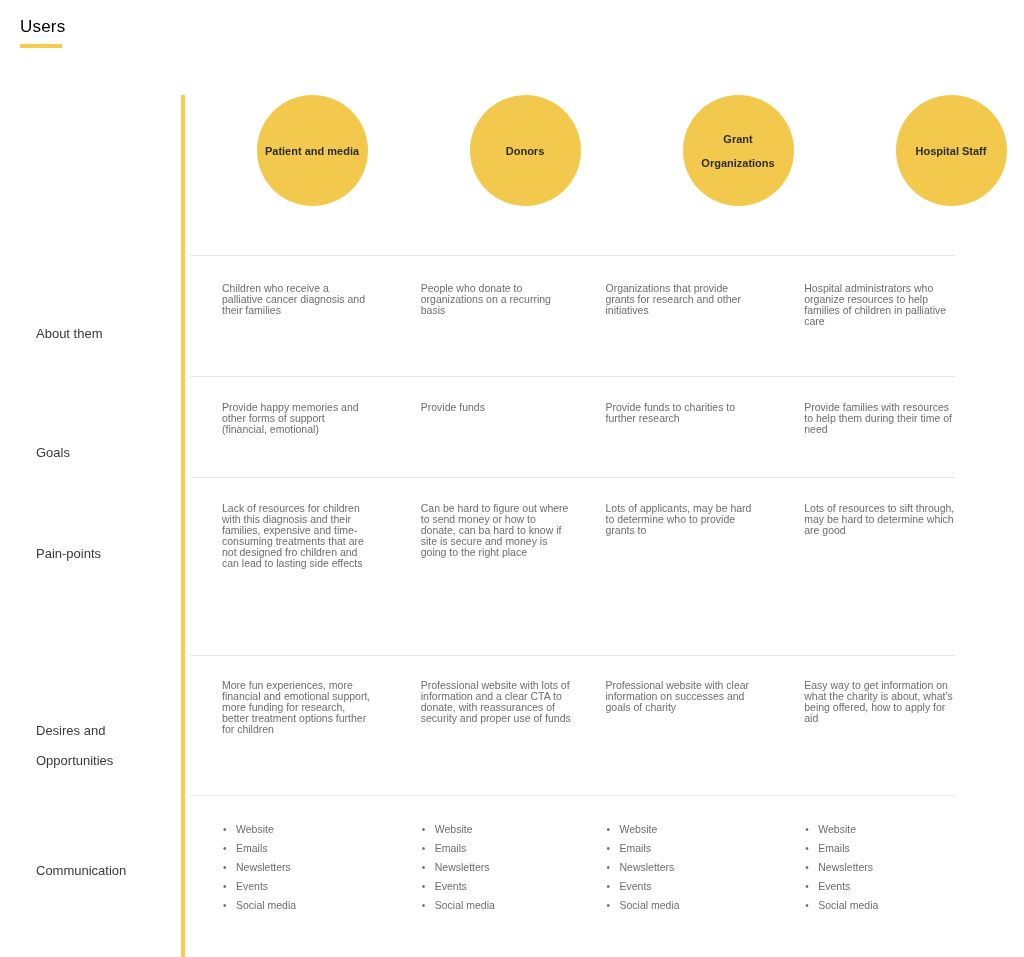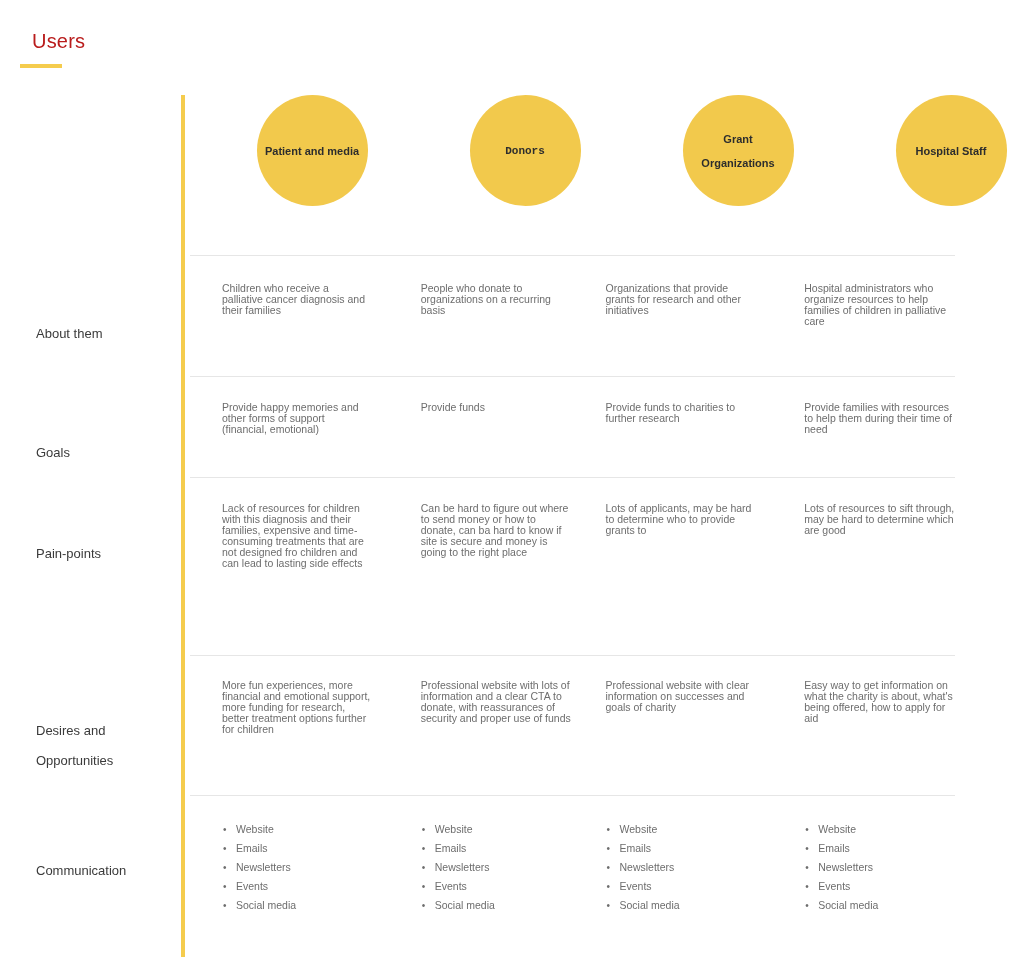--- a/index.html
+++ b/index.html
@@ -16,26 +16,26 @@
     overflow: hidden;
   }
 
   
   #page-title-wrap {
     position: absolute;
     left: 20px;
     top: 18px;
   }
   #page-title {
-    font-size: 20px;
+    font-size: 17px;
     font-weight: 400;
-    color: #b91c1c;
+    color: #000000;
     letter-spacing: 0.2px;
     line-height: 1.1;
-    margin: 12px;
+    margin: 0;
     white-space: nowrap;
   }
   #title-underline {
     margin-top: 7px;
     width: 42px;
     height: 4px;
     background: #f5cc4d;
   }
 
   
@@ -120,21 +120,21 @@
     top: 0;
     display: flex;
   }
   .circle-slot {
     width: 180px;
     display: flex;
     justify-content: center;
     align-items: center;
   }
   .circle-slot.s0 { margin-left: 32px; }
-  .circle-slot.s1 { margin-left: 33px; font-family: Liberation Mono, monospace; }
+  .circle-slot.s1 { margin-left: 33px; }
   .circle-slot.s2 { margin-left: 33px; }
   .circle-slot.s3 { margin-left: 33px; }
   .circle {
     width: 111px;
     height: 111px;
     border-radius: 50%;
     background: #f2c94c;
     display: flex;
     align-items: center;
     justify-content: center;

